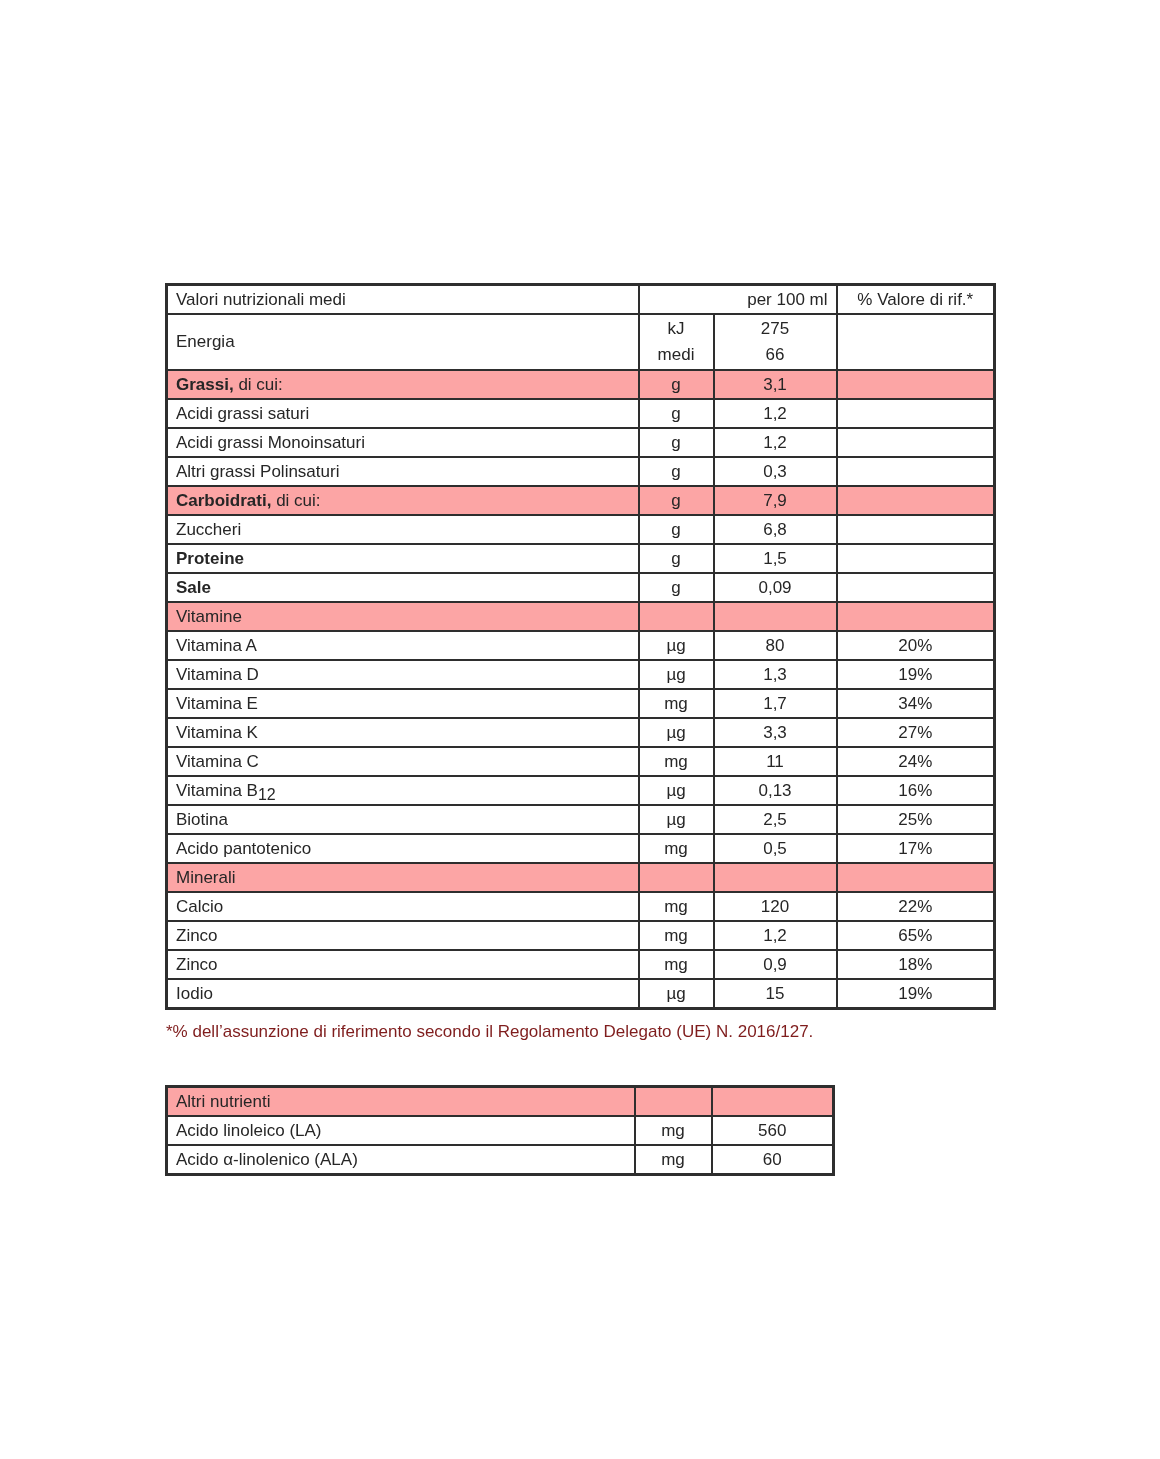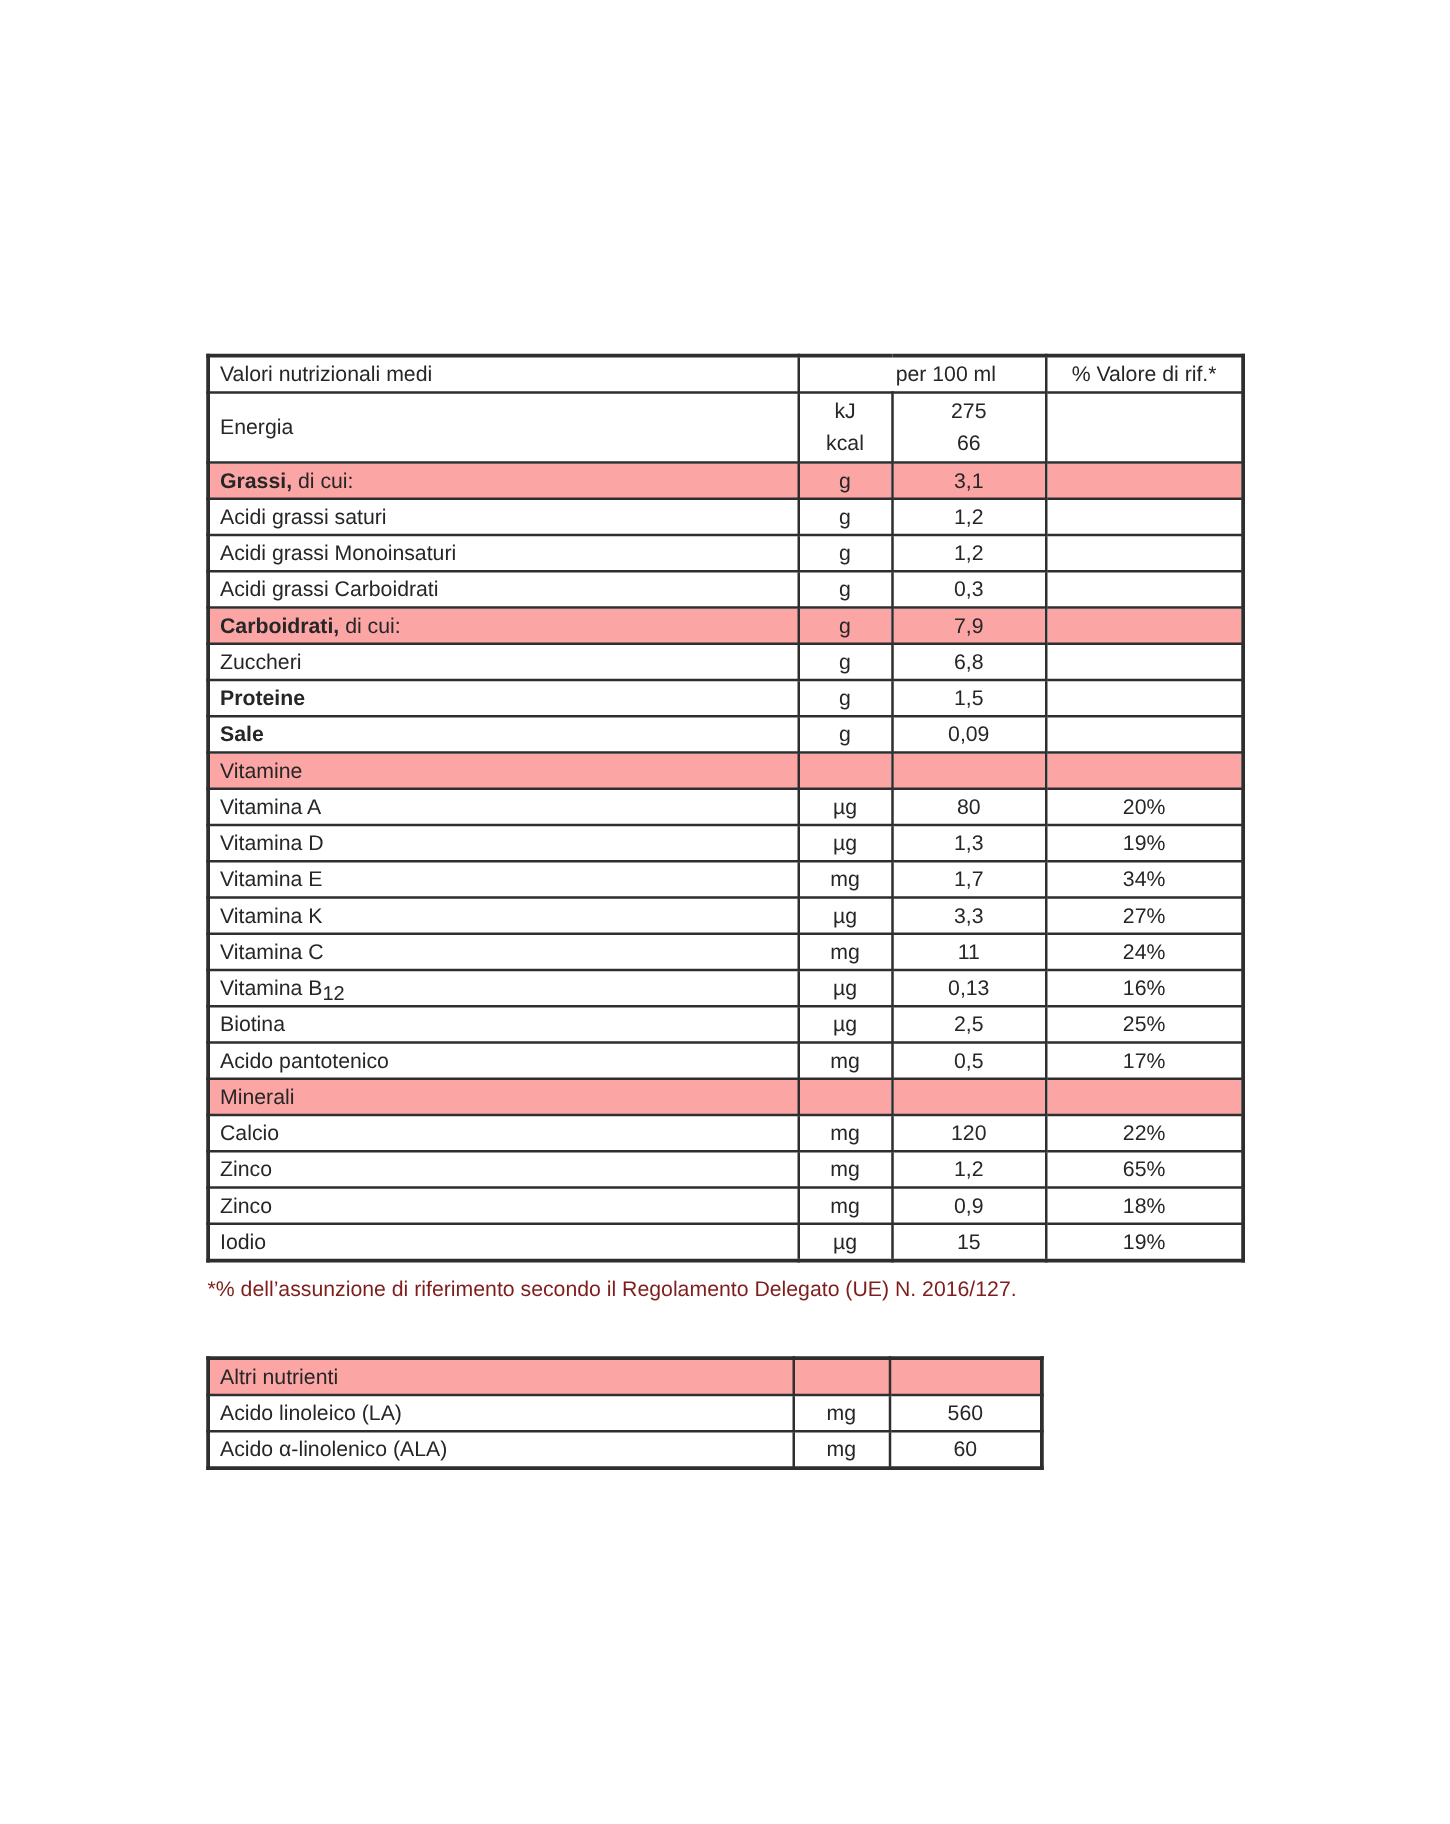--- a/index.html
+++ b/index.html
@@ -30,21 +30,21 @@
     height: 25px;
     padding: 1px 8px;
     vertical-align: middle;
     white-space: nowrap;
     overflow: hidden;
   }
   td.name { text-align: left; }
   td.center { text-align: center; padding: 1px 2px; }
   tr.shaded td { background: #fca5a5; }
   td.per100 {
-    text-align: left;
+    text-align: right;
     padding-left: 77px; 
   }
   td.multiline div {
     line-height: 26px;
     height: 26px;
   }
   sub {
     font-size: 16px;
     line-height: 0;
   }
@@ -87,21 +87,21 @@
         <td class="name">Valori nutrizionali medi</td>
         <td class="per100" colspan="2">per 100 ml</td>
         <td class="center">% Valore di rif.*</td>
       </tr>
     </tbody>
     <tbody id="t1body">
         <tr>
           <td class="name">Energia</td>
           <td class="center multiline">
             <div>kJ</div>
-            <div>kcal</div>
+            <div>medi</div>
           </td>
           <td class="center multiline">
             <div>275</div>
             <div>66</div>
           </td>
           <td class="center"></td>
         </tr>
         <tr class="shaded">
           <td class="name"><b>Grassi,</b> di cui:</td>
           <td class="center">g</td>
@@ -114,21 +114,21 @@
           <td class="center">1,2</td>
           <td class="center"></td>
         </tr>
         <tr>
           <td class="name">Acidi grassi Monoinsaturi</td>
           <td class="center">g</td>
           <td class="center">1,2</td>
           <td class="center"></td>
         </tr>
         <tr>
-          <td class="name">Acidi grassi Carboidrati</td>
+          <td class="name">Altri grassi Polinsaturi</td>
           <td class="center">g</td>
           <td class="center">0,3</td>
           <td class="center"></td>
         </tr>
         <tr class="shaded">
           <td class="name"><b>Carboidrati,</b> di cui:</td>
           <td class="center">g</td>
           <td class="center">7,9</td>
           <td class="center"></td>
         </tr>

